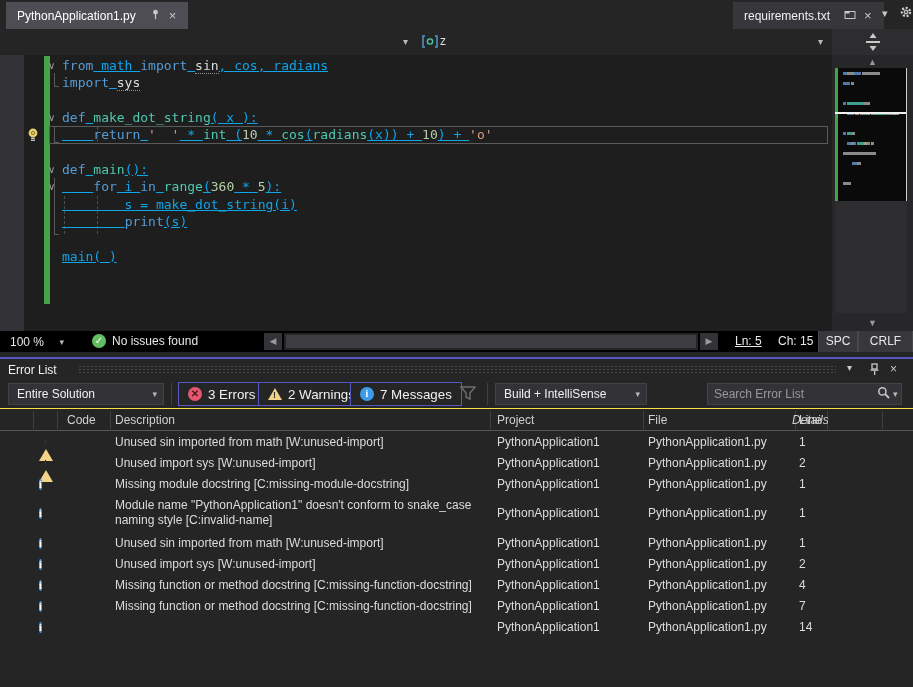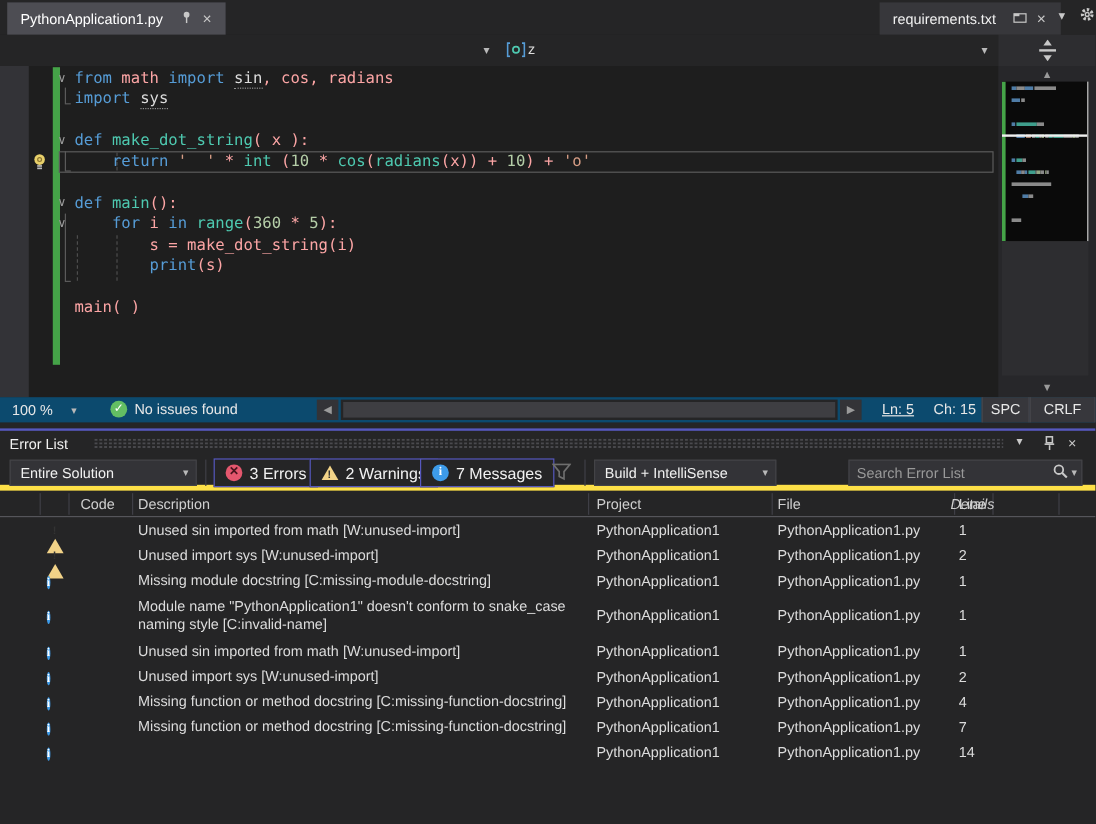--- a/index.html
+++ b/index.html
@@ -25,42 +25,42 @@
                display:flex; align-items:center; gap:2px; }
   .split-handle { position:absolute; left:832px; top:29px; width:81px; height:26px; background:#2D2D30;
                   display:flex; align-items:center; justify-content:center; }
 
   
   .editor { position:absolute; left:0; top:55px; width:832px; height:276px; background:#1E1E1E; }
   .bp-margin { position:absolute; left:0; top:0; width:24px; height:276px; background:#333337; }
   .change-bar { position:absolute; left:44px; top:1px; width:6px; height:248px; background:#45A348; }
   .code-line { position:absolute; left:62px; height:17px; white-space:pre;
                font-family:"DejaVu Sans Mono","Liberation Mono",monospace; font-size:13px; line-height:17px; }
-  .tok-k { color:#569CD6; } .tok-d { color:#fca5a5; } .tok-f { color:#4EC9B0; }
+  .tok-k { color:#569CD6; } .tok-d { color:#0ea5e9;text-decoration:underline; } .tok-f { color:#4EC9B0; }
   .tok-n { color:#B5CEA8; } .tok-s { color:#D69D85; }
   .tok-u { color:#DCDCDC; border-bottom:1px dotted #929292; }
   .fold-glyph { position:absolute; left:48px; width:12px; color:#9B9B9B; font-size:10px; line-height:17px; }
   .guide { position:absolute; border-left:1px dashed #4D4D4D; }
   .bracket { position:absolute; border-left:1px solid #5A5A5A; }
   .bracket::after { content:""; position:absolute; left:0; bottom:0; width:4px; border-bottom:1px solid #5A5A5A; }
   .cur-line { position:absolute; left:49px; top:71px; width:779px; height:18px; border:1px solid #5B5B5B; }
   .bulb { position:absolute; left:26px; top:72px; }
 
   
   .rail { position:absolute; left:832px; top:55px; width:81px; height:276px; background:#27272A; }
   .rail .arrow { position:absolute; left:0; width:81px; text-align:center; color:#9A9A9A; font-size:9px; }
   .minimap { position:absolute; left:3px; top:13px; width:72px; height:133px; background:#0A0A0A;
              border-right:1px solid #CFCFCF; overflow:hidden; }
   .mm-green { position:absolute; left:0; top:0; width:3px; height:133px; background:#45A348; }
   .mm-caret { position:absolute; left:0; top:44px; width:72px; height:2px; background:#EFEFEF; }
   .mm-bar { position:absolute; height:3px; }
   .rail-track { position:absolute; left:3px; top:146px; width:72px; height:112px; background:#2D2D30; }
 
   
-  .statusbar { position:absolute; left:0; top:331px; width:913px; height:21px; background:#0c4a6e;
+  .statusbar { position:absolute; left:0; top:331px; width:913px; height:21px; background:#000000;
                color:#E8E8E8; font-size:12px; }
   .zoom-combo { position:absolute; left:2px; top:2px; width:66px; height:17px; display:flex;
                 align-items:center; padding:0 4px 0 8px; }
   .zoom-combo .chev { margin-left:auto; color:#B9B9B9; font-size:9px; }
   .check-ico { position:absolute; left:92px; top:3px; width:14px; height:14px; border-radius:50%;
                background:#63BE63; color:#fff; font-size:10px; text-align:center; line-height:14px; }
   .issues-text { position:absolute; left:112px; top:3px; }
   .hs-arrow { position:absolute; top:2px; width:18px; height:17px; color:#9A9A9A; font-size:9px;
               text-align:center; line-height:17px; background:#333337; }
   .hs-track { position:absolute; left:284px; top:2px; width:414px; height:17px; background:#252526; }
@@ -69,21 +69,21 @@
   .st-cell { position:absolute; top:0; height:21px; background:#37373C; border-left:1px solid #47474C;
              border-right:1px solid #47474C; text-align:center; line-height:21px; }
 
   
   .errorlist { position:absolute; left:0; top:357px; width:913px; height:330px; background:#252526;
                border-top:2px solid #5658BE; color:#DCDCDC; font-size:12px; }
   .el-title { position:absolute; left:8px; top:4px; color:#F1F1F1; }
   .el-dots { position:absolute; left:78px; top:6px; width:758px; height:9px;
              background-image:radial-gradient(#4A4A4E 1px, transparent 1px); background-size:4px 3px; }
   .el-ticon { position:absolute; top:3px; color:#C8C8C8; font-size:12px; cursor:pointer; }
-  .el-toolbar { position:absolute; left:0; top:20px; width:913px; height:30px; border-bottom:5px solid #fde047; }
+  .el-toolbar { position:absolute; left:0; top:20px; width:913px; height:30px; border-bottom:1px solid #fde047; }
   .combo { position:absolute; top:4px; height:22px; background:#333337; border:1px solid #434346;
            display:flex; align-items:center; padding:0 6px 0 8px; color:#F1F1F1; }
   .combo .chev { margin-left:auto; color:#B9B9B9; font-size:9px; }
   .tb-sep { position:absolute; top:4px; width:1px; height:22px; background:#3F3F46; }
   .filter-btn { position:absolute; top:3px; height:24px; border:1px solid #5658BE; background:#252526;
                 display:flex; align-items:center; gap:6px; padding:0 9px; color:#F1F1F1; cursor:pointer; }
   .ico-circle { width:14px; height:14px; border-radius:50%; text-align:center; line-height:14px;
                 font-size:10px; font-weight:bold; }
   .search-box { position:absolute; left:707px; top:4px; width:195px; height:22px; background:#333337;
                 border:1px solid #434346; display:flex; align-items:center; }

